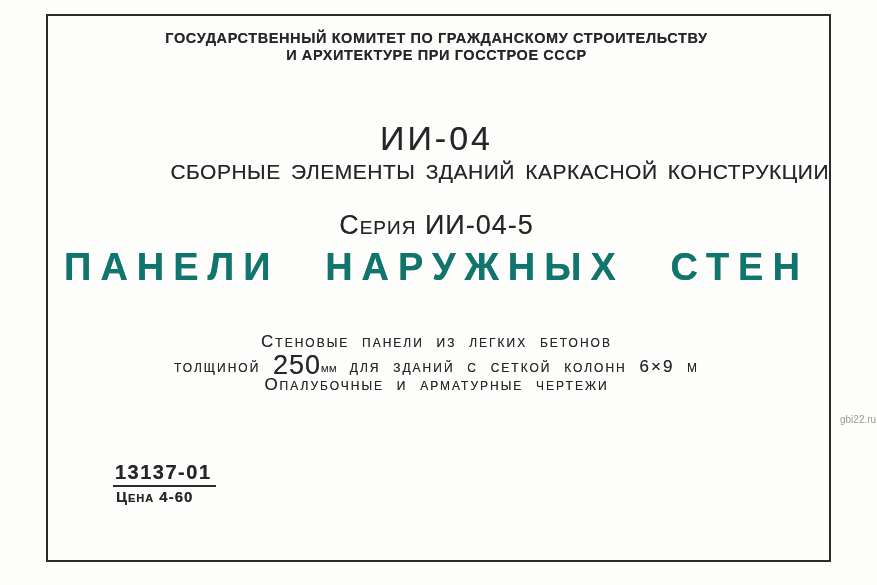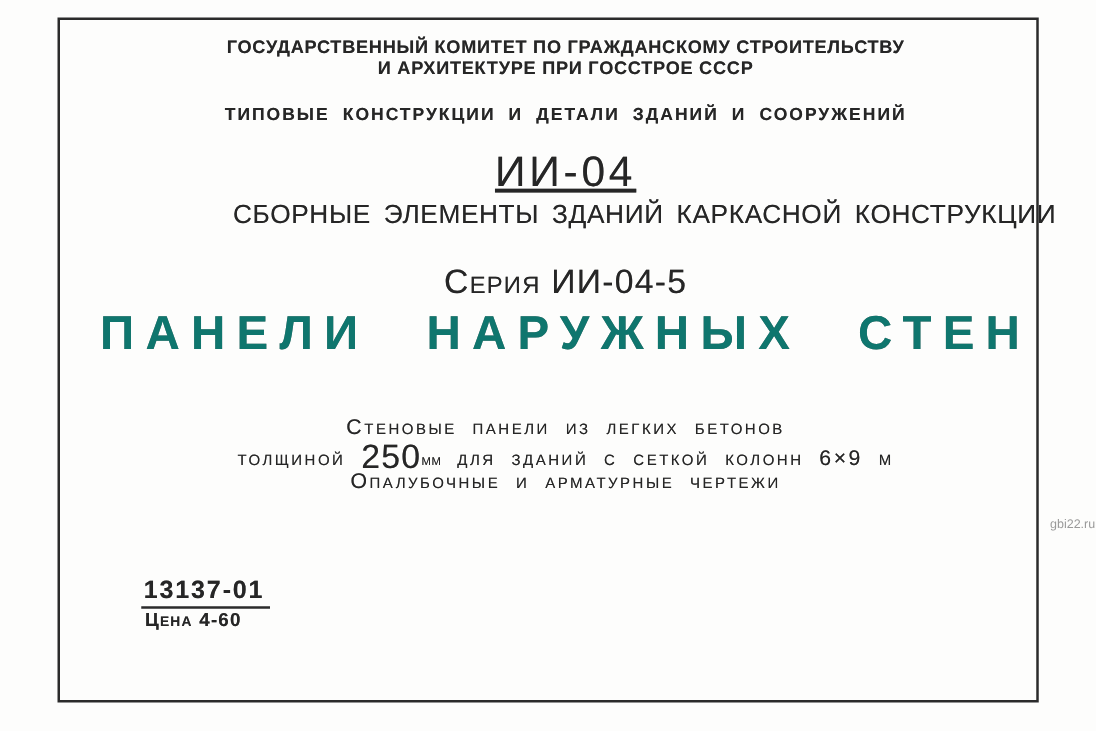--- a/index.html
+++ b/index.html
@@ -19,21 +19,21 @@
   .frame {
     position: absolute;
     left: 46px;
     top: 14px;
     width: 781px;
     height: 544px;
     border: 2px solid #2b2b2b;
   }
   .line {
     position: absolute;
-    left: 60px;
+    left: 44px;
     width: 785px;
     text-align: center;
     line-height: 1;
     white-space: nowrap;
     text-shadow: 0 0 0.5px rgba(20,20,20,0.55);
   }
   .committee {
     font-size: 14.5px;
     font-weight: bold;
     letter-spacing: 0.6px;
@@ -45,21 +45,20 @@
     font-size: 14px;
     font-weight: bold;
     letter-spacing: 1.6px;
     word-spacing: 5px;
   }
   .series-code {
     top: 121px;
     font-size: 34px;
     font-weight: normal;
     letter-spacing: 3px;
-    text-decoration: underline;
   }
   .series-subtitle {
     top: 161px;
     font-size: 21px;
     letter-spacing: 0.5px;
     word-spacing: 4px;
     text-align: right;
   }
   .series-number {
     top: 212px;
@@ -143,21 +142,20 @@
 </head>
 <body>
 
 <div class="page">
   <div class="frame"></div>
 
   <div class="line committee committee-1">ГОСУДАРСТВЕННЫЙ КОМИТЕТ ПО ГРАЖДАНСКОМУ СТРОИТЕЛЬСТВУ</div>
 
   <div class="line committee committee-2">И АРХИТЕКТУРЕ ПРИ ГОССТРОЕ СССР</div>
 
-  <div class="line series-type">ТИПОВЫЕ КОНСТРУКЦИИ И ДЕТАЛИ ЗДАНИЙ И СООРУЖЕНИЙ</div>
 
   <div class="line series-code">ИИ-04</div>
 
   <div class="line series-subtitle">СБОРНЫЕ ЭЛЕМЕНТЫ ЗДАНИЙ КАРКАСНОЙ КОНСТРУКЦИИ</div>
 
   <div class="line series-number">Серия ИИ-04-5</div>
 
   <div class="line main-title">ПАНЕЛИ НАРУЖНЫХ СТЕН</div>
 
 

